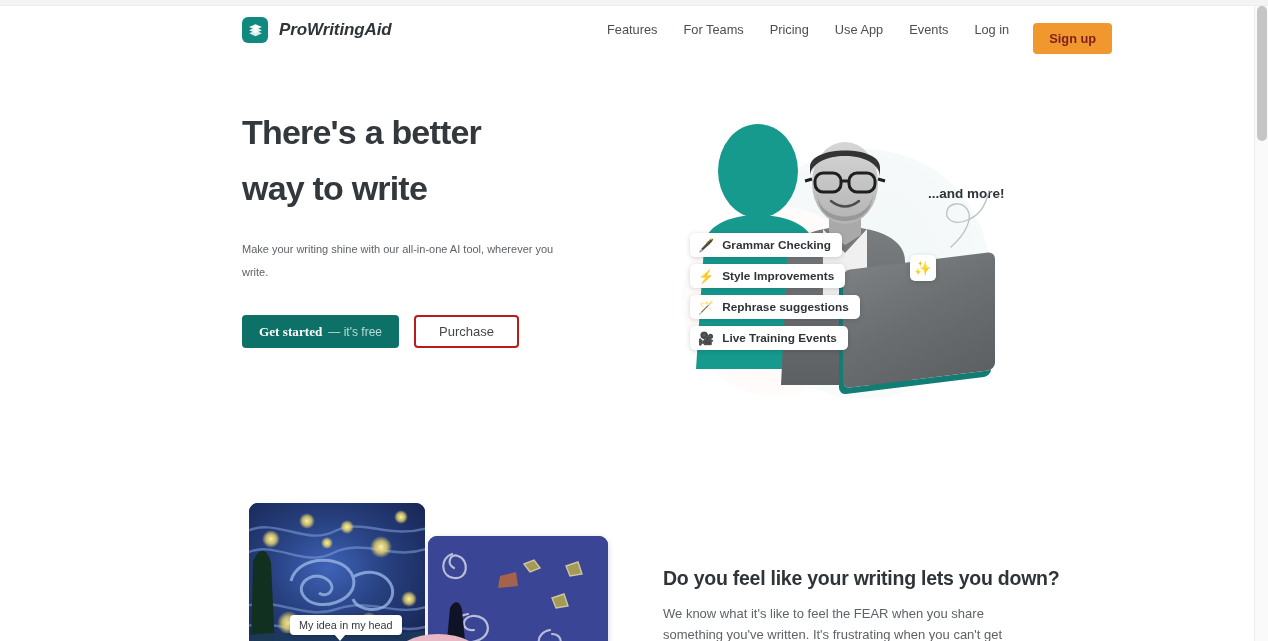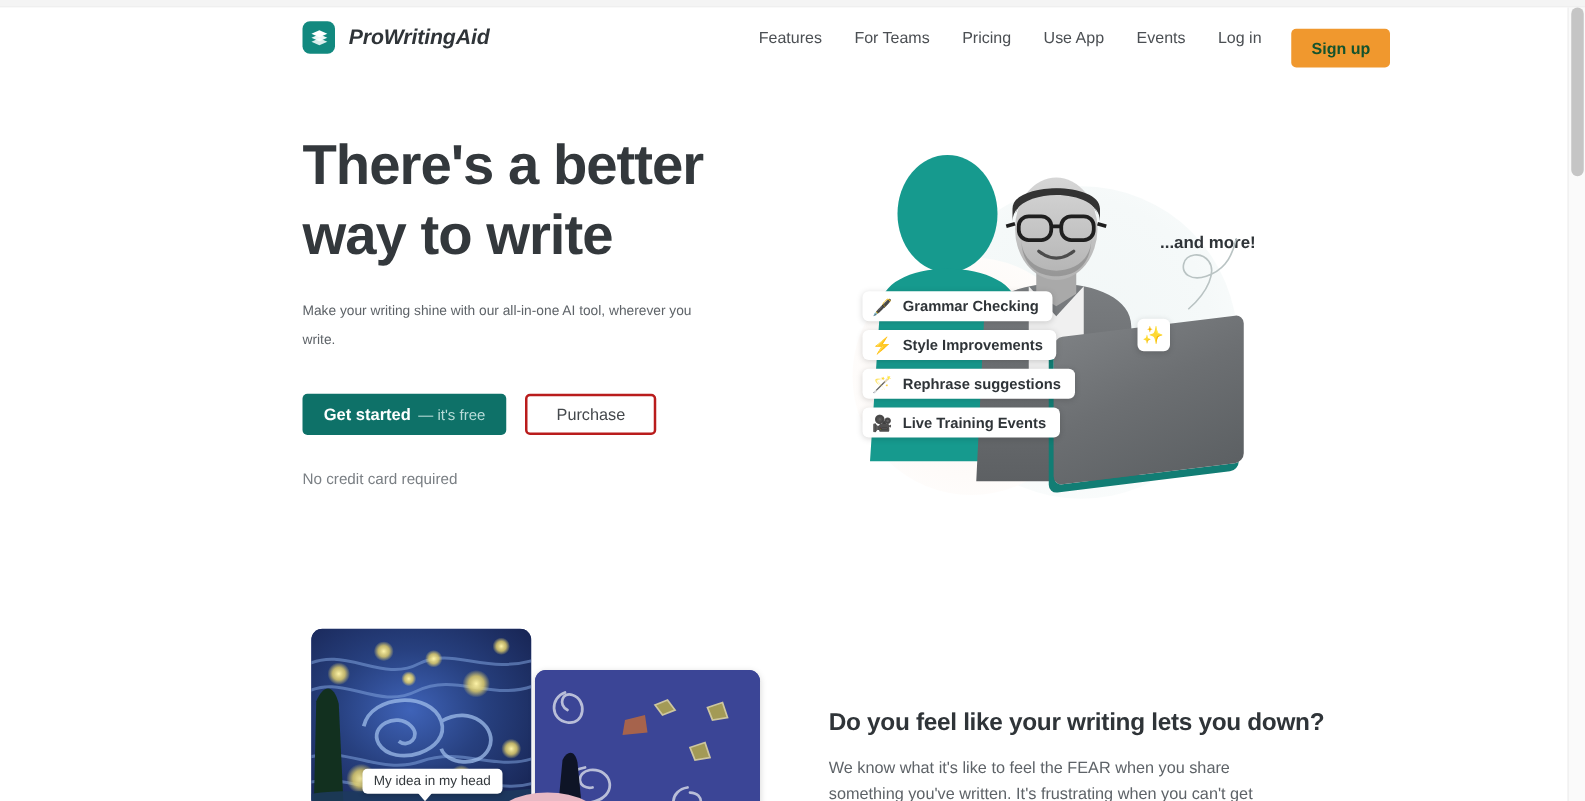--- a/index.html
+++ b/index.html
@@ -94,39 +94,39 @@
     padding: 0 13px;
     line-height: 48px;
     white-space: nowrap;
     cursor: pointer;
     text-decoration: none;
   }
   .nav-link:first-child { padding-left: 7px; }
   .btn-signup {
     margin-left: 11px;
     background: #f0982e;
-    color: #14532d;
+    color: #7f1d1d;
     font-size: 12.8px;
     font-weight: 700;
     border: none;
     border-radius: 4px;
     padding: 8px 16px;
     cursor: pointer;
     white-space: nowrap;
     font-family: "Liberation Sans", sans-serif;
   }
 
   
   .hero-text {
     position: absolute;
     left: 242px; top: 98px;
     width: 400px;
   }
   .hero-title {
-    font-size: 45px;
+    font-size: 34px;
     line-height: 56px;
     font-weight: 700;
     color: #33383c;
     letter-spacing: -0.8px;
     white-space: pre-line;
   }
   .hero-sub {
     margin-top: 22px;
     font-size: 11px;
     line-height: 23px;
@@ -143,20 +143,21 @@
     border-radius: 4px;
     padding: 0 17px;
     height: 33px;
     display: inline-flex; align-items: baseline; gap: 6px;
     cursor: pointer;
     font-family: "Liberation Sans", sans-serif;
   }
   .btn-primary .lab {
     color: #ffffff; font-size: 13.2px; font-weight: 700;
     line-height: 33px;
+    font-family: Liberation Serif, serif;
   }
   .btn-primary .sub {
     color: #b7dcd8; font-size: 12px; line-height: 33px;
   }
   .btn-outline {
     background: #ffffff;
     border: 2px solid #b91c1c;
     border-radius: 4px;
     height: 33px;
     padding: 0 23px;
@@ -365,21 +366,20 @@
       <p class="hero-sub">Make your writing shine with our all-in-one AI tool, wherever you write.</p>
 
       <div class="hero-cta">
         <button class="btn-primary">
           <span class="lab">Get started</span>
           <span class="sub">— it's free</span>
         </button>
         <button class="btn-outline">Purchase</button>
       </div>
 
-      <p class="hero-note">No credit card required</p>
     </div>
 
     <div class="hero-art">
       <div class="art-halo"></div>
       <div class="art-halo2"></div>
 
       <svg class="person-teal" viewBox="0 0 180 258">
         <g fill="#169a8e">
           <ellipse cx="90" cy="52" rx="40" ry="47"></ellipse>
           <path d="M36 128 C36 108 60 96 90 96 C120 96 146 108 146 128 L152 250 L28 250 Z"></path>

